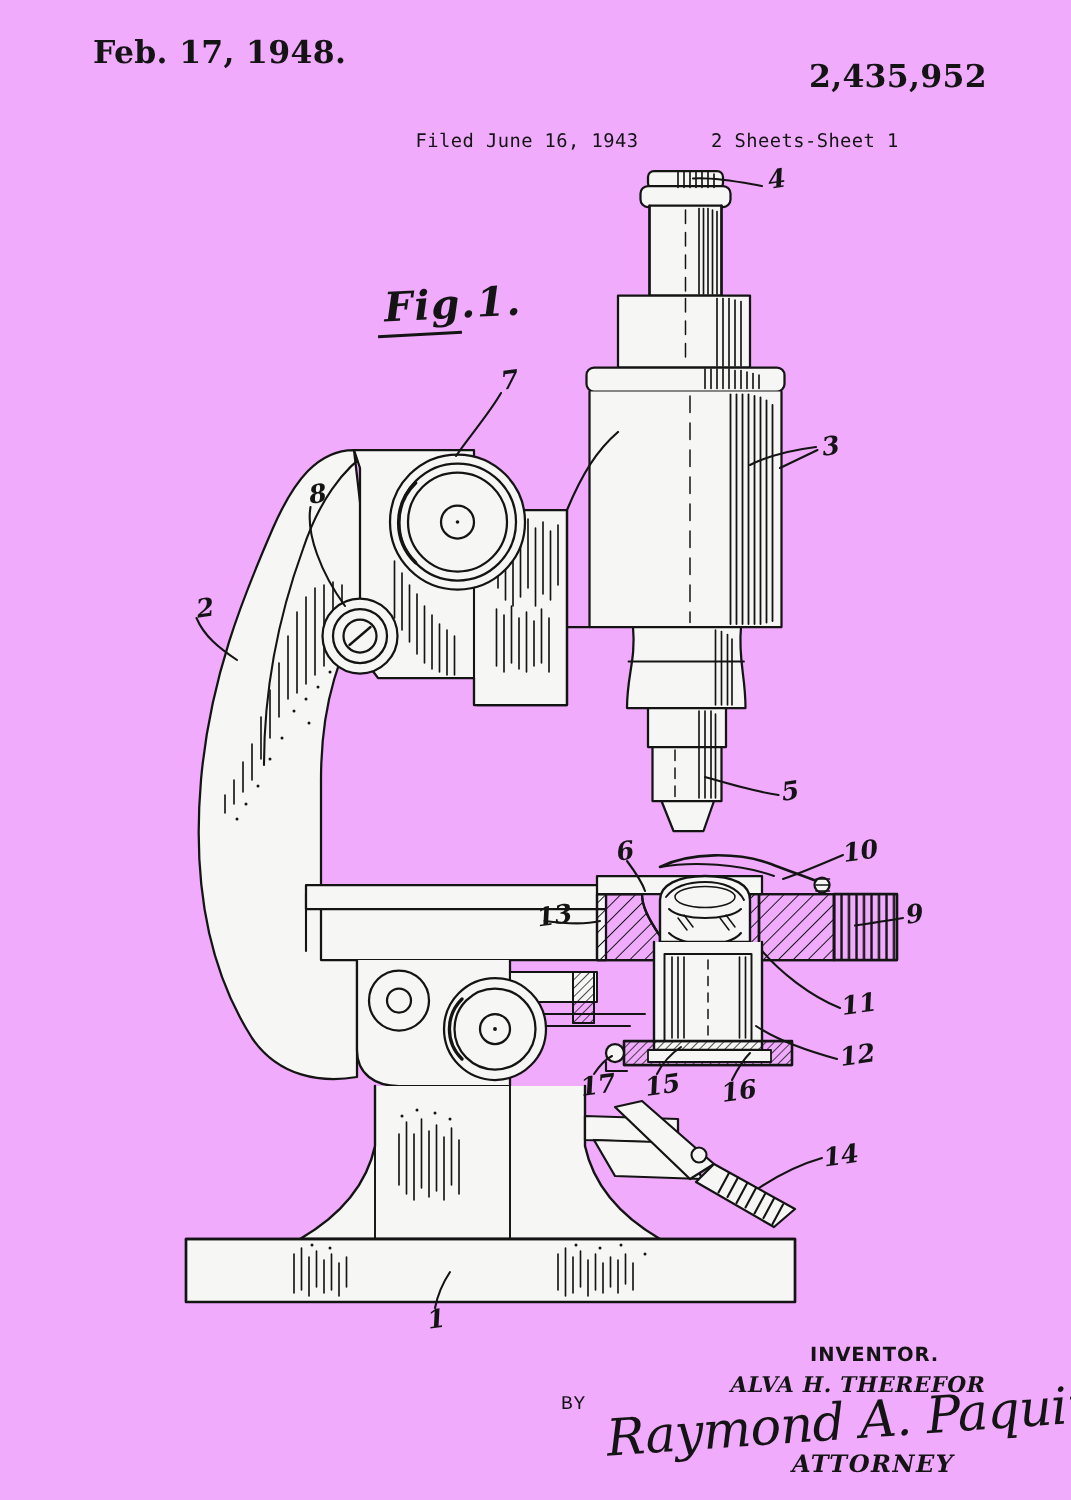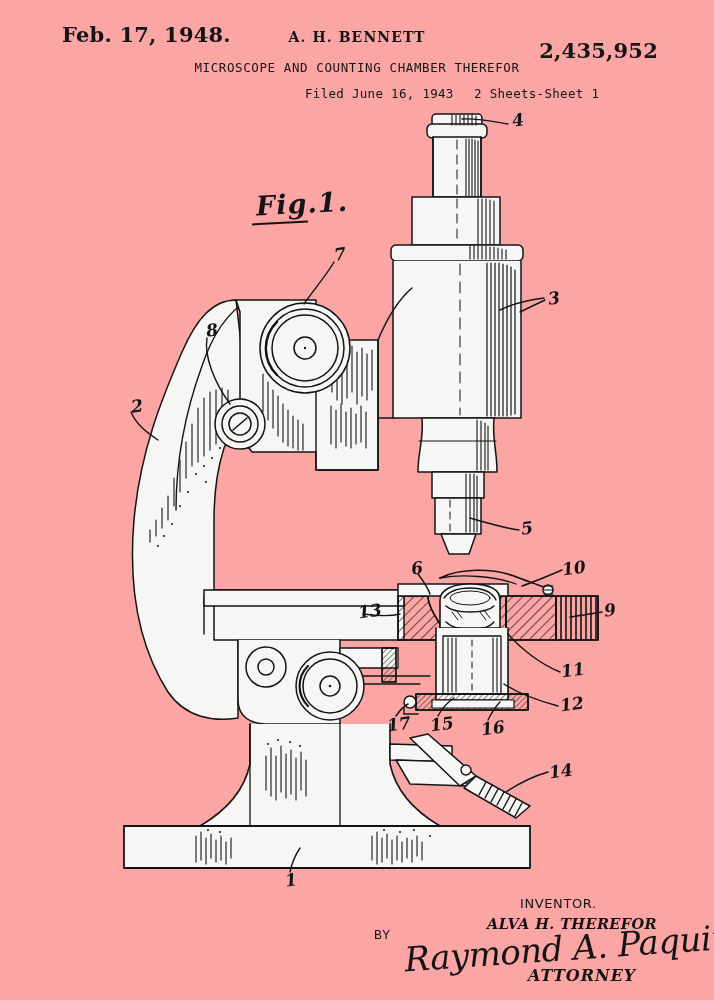--- a/index.html
+++ b/index.html
@@ -4,21 +4,21 @@
 <style>
   html, body {
     margin: 0;
     padding: 0;
     background: #ffffff;
   }
   #page {
     position: relative;
     width: 714px;
     height: 1000px;
-    background: #fca5a5;
+    background: #f0abfc;
     overflow: hidden;
     font-family: "Liberation Serif", serif;
     color: #141414;
   }
   
   .hdr-date {
     position: absolute;
     left: 62px; top: 22px;
     font-family: "DejaVu Serif", serif;
     font-weight: bold;
@@ -56,21 +56,20 @@
     letter-spacing: 0.6px;
     white-space: nowrap;
   }
   .hdr-filed {
     position: absolute;
     left: 277px; top: 86px;
     font-family: "DejaVu Sans Mono", monospace;
     font-size: 12.5px;
     letter-spacing: 0.3px;
     white-space: nowrap;
-    margin-left: 28px;
   }
   .hdr-sheets {
     position: absolute;
     left: 474px; top: 86px;
     font-family: "DejaVu Sans Mono", monospace;
     font-size: 12.5px;
     letter-spacing: 0.3px;
     white-space: nowrap;
   }
   
@@ -105,25 +104,26 @@
     font-style: italic;
     font-weight: bold;
     font-size: 17px;
     color: #141414;
     white-space: nowrap;
     transform: rotate(-8deg);
   }
   
   .sig-inventor-label {
     position: absolute;
-    left: 520px; top: 896px;
+    left: 540px; top: 896px;
     font-family: "DejaVu Sans", sans-serif;
     font-size: 13px;
     letter-spacing: 0.6px;
     white-space: nowrap;
+    font-weight: bold;
   }
   .sig-inventor-name {
     position: absolute;
     left: 487px; top: 915px;
     font-family: "DejaVu Serif", serif;
     font-style: italic;
     font-weight: bold;
     font-size: 14.5px;
     letter-spacing: 0.4px;
     white-space: nowrap;
@@ -155,23 +155,21 @@
     letter-spacing: 1px;
     white-space: nowrap;
   }
 </style>
 </head>
 <body>
 
 <div id="page">
 
   <div class="hdr-date">Feb. 17, 1948.</div>
-  <div class="hdr-inventor">A. H. BENNETT</div>
   <div class="hdr-number">2,435,952</div>
-  <div class="hdr-title">MICROSCOPE AND COUNTING CHAMBER THEREFOR</div>
   <div class="hdr-filed">Filed June 16, 1943</div>
   <div class="hdr-sheets">2 Sheets-Sheet 1</div>
 
   <div class="fig-label">Fig.1.</div>
   <div class="fig-label-rule"></div>
 
   <svg id="drawing" viewBox="0 0 714 1000">
     <defs>
 
       <pattern id="hatch45" width="7" height="7" patternUnits="userSpaceOnUse" patternTransform="rotate(45)">

